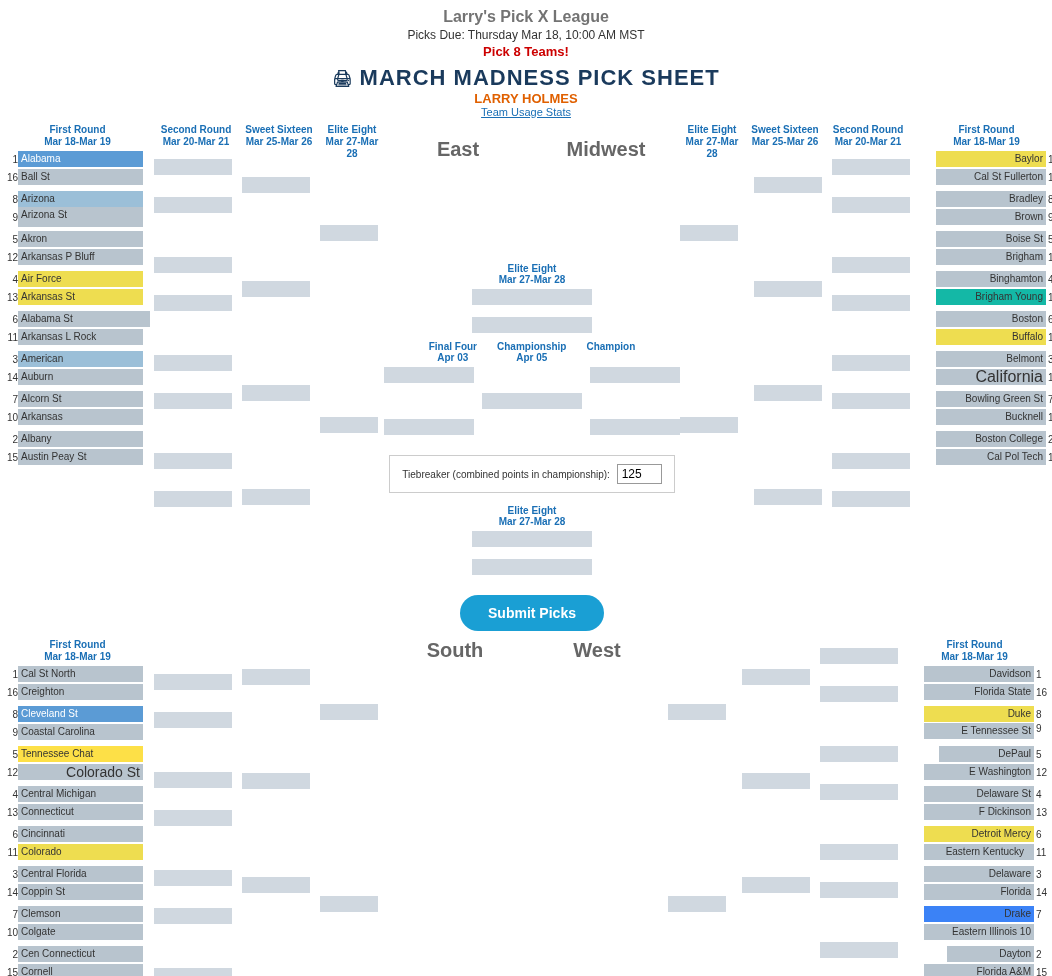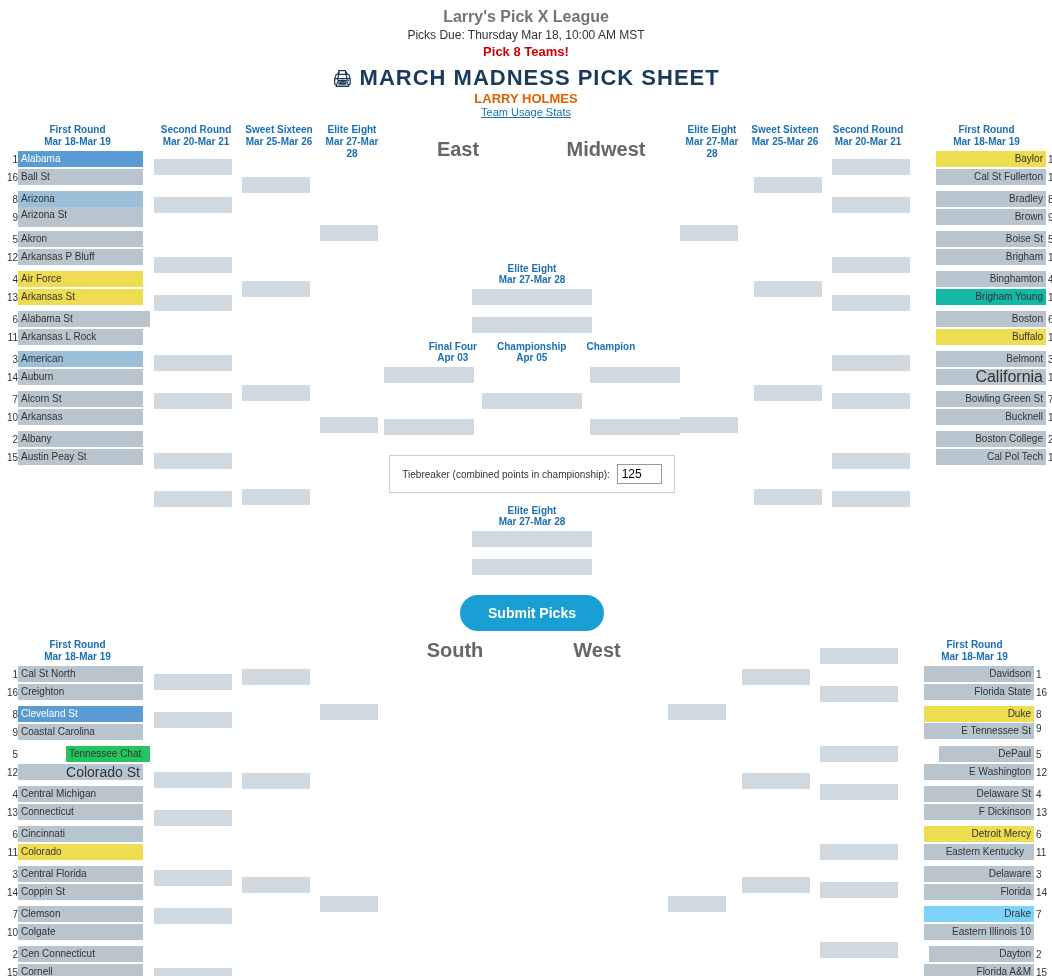--- a/index.html
+++ b/index.html
@@ -329,21 +329,21 @@
             <span style="width:13px;text-align:right;font-size:10px;color:#333;flex-shrink:0;">8</span>
             <span style="font-size:10px;height:16px;line-height:16px;padding:0 3px;background:#5b9bd5;color:#fff;width:125px;">Cleveland St</span>
           </div>
         <div style="display:flex;align-items:center;height:18px;">
             <span style="width:13px;text-align:right;font-size:10px;color:#333;flex-shrink:0;">9</span>
             <span style="font-size:10px;height:16px;line-height:16px;padding:0 3px;background:#b8c4ce;width:125px;">Coastal Carolina</span>
           </div>
         <div style="height:4px;"></div>
         <div style="display:flex;align-items:center;height:18px;">
             <span style="width:13px;text-align:right;font-size:10px;color:#333;flex-shrink:0;">5</span>
-            <span style="font-size:10px;height:16px;line-height:16px;padding:0 3px;background:#22c55e;width:125px;margin-left:48px;">Tennessee Chat</span>
+            <span style="font-size:10px;height:16px;line-height:16px;padding:0 3px;background:#fde047;width:125px;">Tennessee Chat</span>
           </div>
         <div style="display:flex;align-items:center;height:18px;">
             <span style="width:13px;text-align:right;font-size:10px;color:#333;flex-shrink:0;">12</span>
             <span style="font-size:14px;height:16px;line-height:16px;padding:0 3px;background:#b8c4ce;width:125px;text-align:right;">Colorado St</span>
           </div>
         <div style="height:4px;"></div>
         <div style="display:flex;align-items:center;height:18px;">
             <span style="width:13px;text-align:right;font-size:10px;color:#333;flex-shrink:0;">4</span>
             <span style="font-size:10px;height:16px;line-height:16px;padding:0 3px;background:#b8c4ce;width:125px;">Central Michigan</span>
           </div>
@@ -520,30 +520,30 @@
         <div style="display:flex;align-items:center;height:18px;justify-content:flex-end;">
             <span style="font-size:10px;height:16px;line-height:16px;padding:0 3px;background:#b8c4ce;width:110px;display:block;">Delaware</span>
             <span style="width:13px;text-align:left;font-size:10px;color:#333;flex-shrink:0;padding-left:2px;">3</span>
           </div>
         <div style="display:flex;align-items:center;height:18px;justify-content:flex-end;">
             <span style="font-size:10px;height:16px;line-height:16px;padding:0 3px;background:#b8c4ce;width:110px;display:block;">Florida</span>
             <span style="width:13px;text-align:left;font-size:10px;color:#333;flex-shrink:0;padding-left:2px;">14</span>
           </div>
         <div style="height:4px;"></div>
         <div style="display:flex;align-items:center;height:18px;justify-content:flex-end;">
-            <span style="font-size:10px;height:16px;line-height:16px;padding:0 3px;background:#7dd3fc;width:110px;display:block;">Drake</span>
+            <span style="font-size:10px;height:16px;line-height:16px;padding:0 3px;background:#3b82f6;width:110px;display:block;">Drake</span>
             <span style="width:13px;text-align:left;font-size:10px;color:#333;flex-shrink:0;padding-left:2px;">7</span>
           </div>
         <div style="display:flex;align-items:center;height:18px;justify-content:flex-end;">
             <span style="font-size:10px;height:16px;line-height:16px;padding:0 3px;background:#b8c4ce;width:110px;display:block;">Eastern Illinois 10</span>
             <span style="width:13px;text-align:left;font-size:10px;color:#333;flex-shrink:0;padding-left:2px;"></span>
           </div>
         <div style="height:4px;"></div>
         <div style="display:flex;align-items:center;height:18px;justify-content:flex-end;">
-            <span style="font-size:10px;height:16px;line-height:16px;padding:0 3px;background:#b8c4ce;width:105px;display:block;">Dayton</span>
+            <span style="font-size:10px;height:16px;line-height:16px;padding:0 3px;background:#b8c4ce;width:87px;display:block;">Dayton</span>
             <span style="width:13px;text-align:left;font-size:10px;color:#333;flex-shrink:0;padding-left:2px;">2</span>
           </div>
         <div style="display:flex;align-items:center;height:18px;justify-content:flex-end;">
             <span style="font-size:10px;height:16px;line-height:16px;padding:0 3px;background:#b8c4ce;width:110px;display:block;">Florida A&amp;M</span>
             <span style="width:13px;text-align:left;font-size:10px;color:#333;flex-shrink:0;padding-left:2px;">15</span>
           </div>
       </div>
     </div>
 
   </div>

